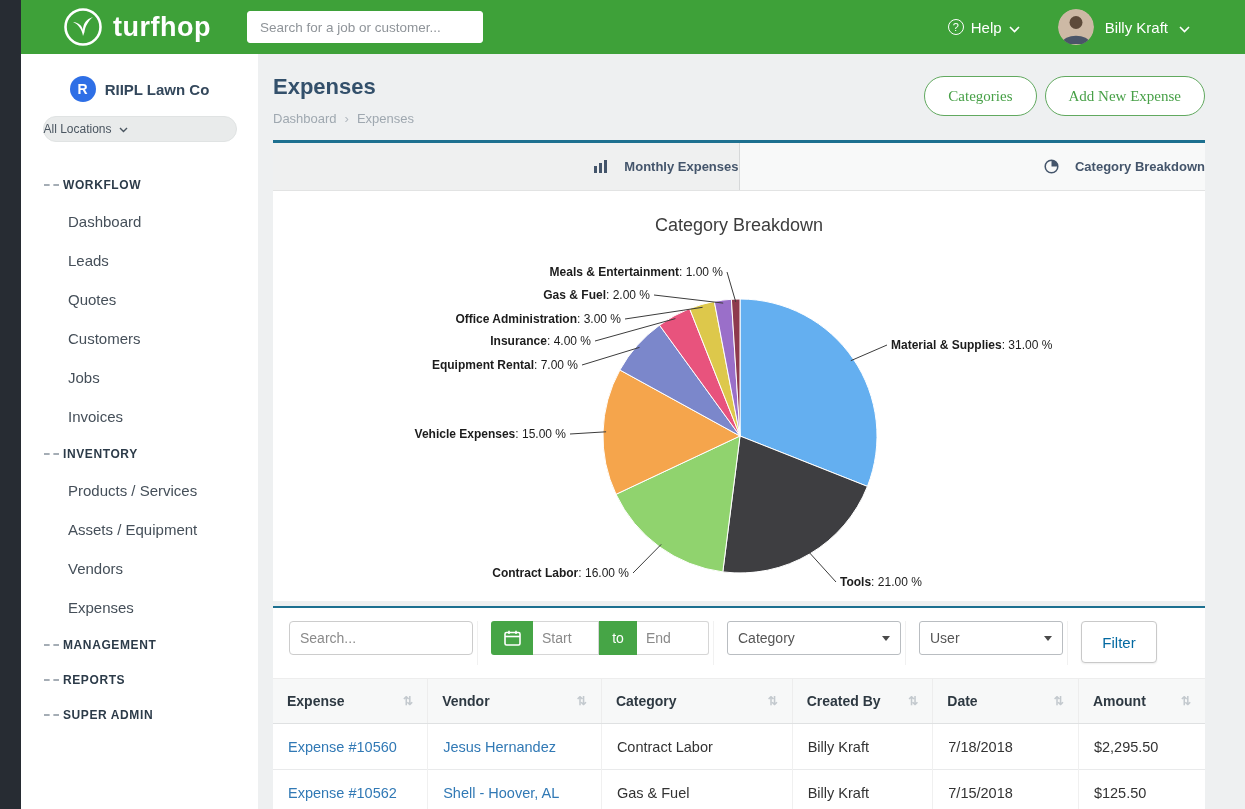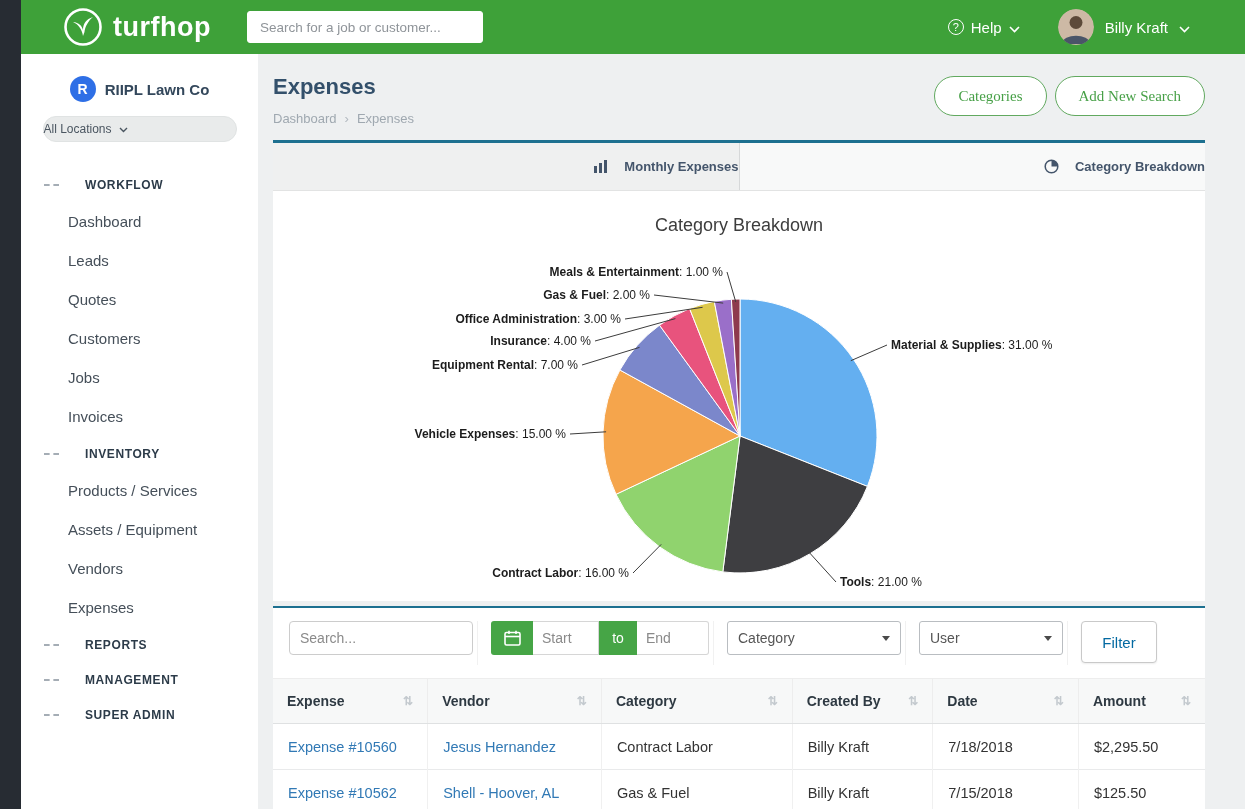--- a/index.html
+++ b/index.html
@@ -23,21 +23,21 @@
   .avatar{width:36px;height:36px;border-radius:50%;overflow:hidden;display:block}
   .chev{display:inline-block}
 
   
   .sidebar{position:absolute;left:21px;top:54px;width:237px;bottom:0;background:#fff;overflow:hidden}
   .company{display:flex;align-items:center;justify-content:center;gap:9px;padding-top:22px}
   .r-badge{width:26px;height:26px;border-radius:50%;background:#2e6fe6;color:#fff;font-weight:bold;font-size:14px;display:flex;align-items:center;justify-content:center}
   .company-name{font-size:15px;font-weight:bold;color:#33475b}
   .loc-btn{width:194px;height:26px;margin:14px auto 0;background:#e9ebeb;border:1px solid #e0e3e3;border-radius:13px;display:flex;align-items:center;justify-content:flex-start;gap:7px;font-size:12px;color:#4a5560;cursor:pointer}
   .nav{margin-top:25px}
-  .nav-section{display:flex;align-items:center;gap:26px;padding:11px 0 10px 23px;cursor:pointer}
+  .nav-section{display:flex;align-items:center;gap:4px;padding:11px 0 10px 23px;cursor:pointer}
   .dash-icon{width:15px;border-top:2px dashed #a5adb5}
   .nav-section-label{font-size:12px;font-weight:bold;color:#2c3b49;letter-spacing:.6px}
   .nav-item{display:block;padding:11px 0 11px 47px;font-size:15px;color:#454f59;cursor:pointer;text-decoration:none}
 
   
   .main{position:absolute;left:258px;top:54px;right:0;bottom:0;background:#eef0f1;padding:0 40px 0 15px;overflow:hidden}
   .page-head{display:flex;align-items:flex-start;justify-content:space-between;margin-top:20px}
   .page-title{font-size:22px;font-weight:bold;color:#33506b}
   .breadcrumb{margin-top:11px;font-size:13px;color:#9fa8b0;display:flex;align-items:center;gap:8px}
   .crumb-sep{font-size:13px;color:#b3bac0}
@@ -156,46 +156,46 @@
         <span class="dash-icon"></span>
         <span class="nav-section-label">INVENTORY</span>
       </div>
       <a class="nav-item">Products / Services</a>
       <a class="nav-item">Assets / Equipment</a>
       <a class="nav-item">Vendors</a>
       <a class="nav-item">Expenses</a>
 
       <div class="nav-section">
         <span class="dash-icon"></span>
+        <span class="nav-section-label">MANAGEMENT</span>
+      </div>
+      <div class="nav-section">
+        <span class="dash-icon"></span>
         <span class="nav-section-label">REPORTS</span>
-      </div>
-      <div class="nav-section">
-        <span class="dash-icon"></span>
-        <span class="nav-section-label">MANAGEMENT</span>
       </div>
       <div class="nav-section">
         <span class="dash-icon"></span>
         <span class="nav-section-label">SUPER ADMIN</span>
       </div>
     </nav>
   </aside>
 
   <main class="main">
     <div class="page-head">
       <div>
         <h1 class="page-title">Expenses</h1>
         <div class="breadcrumb">
           <span style="cursor:pointer">Dashboard</span>
           <span class="crumb-sep">›</span>
           <span>Expenses</span>
         </div>
       </div>
       <div class="head-buttons">
         <button class="pill-btn">Categories</button>
-        <button class="pill-btn">Add New Search</button>
+        <button class="pill-btn">Add New Expense</button>
       </div>
     </div>
 
     <section class="card1">
       <div class="tabs">
         <div class="tab">
           <span style="display:flex">
             <svg width="14" height="13" viewBox="0 0 14 13">
               <rect x="0" y="6" width="3" height="7" fill="#44556b"></rect>
               <rect x="5" y="3" width="3" height="10" fill="#44556b"></rect>

